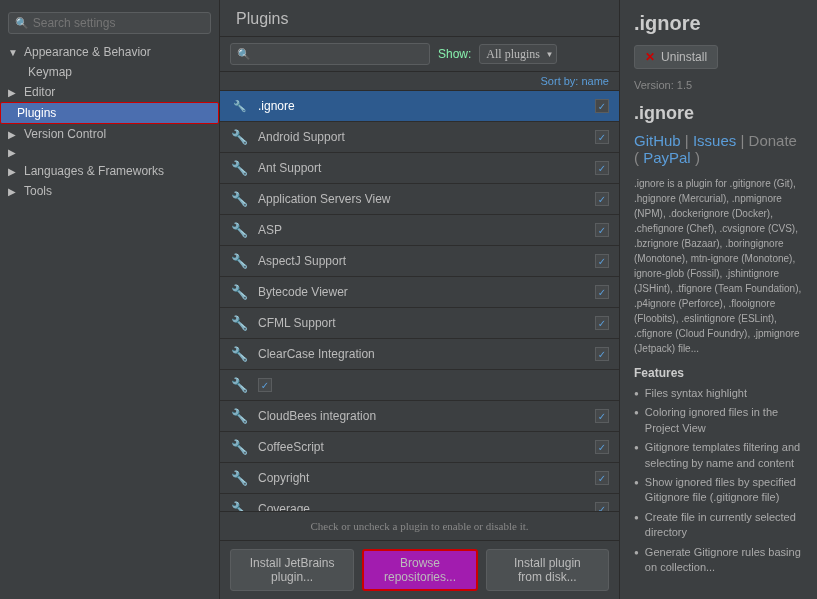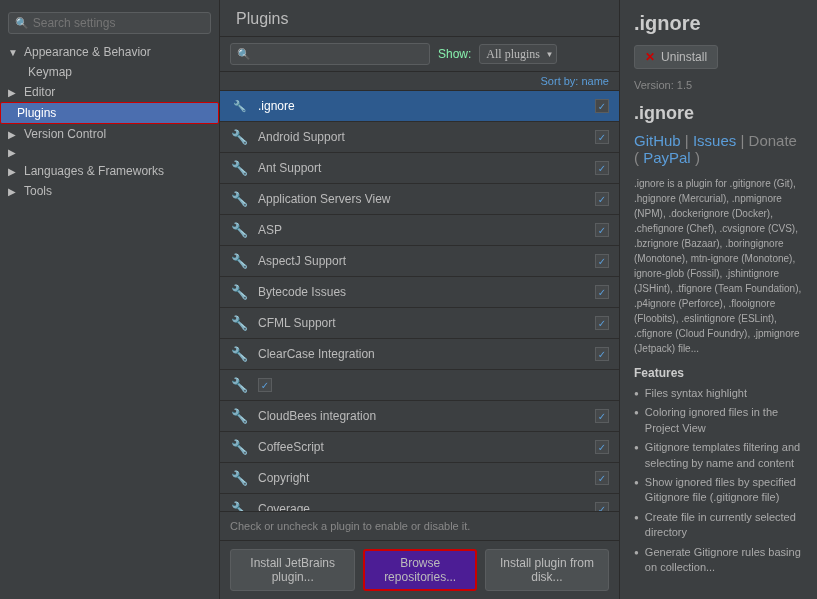--- a/index.html
+++ b/index.html
@@ -219,43 +219,44 @@
       content: '✓';
       font-size: 10px;
       color: #5b9dd9;
     }
 
     .center-footer {
       padding: 8px 10px;
       border-top: 1px solid #2b2b2b;
       font-size: 11px;
       color: #888;
-      text-align: left;
+      text-align: center;
+      font-family: Liberation Serif, serif;
     }
 
     .button-row {
       display: flex;
       gap: 8px;
       padding: 8px 10px;
       border-top: 1px solid #2b2b2b;
       justify-content: center;
     }
 
     .btn {
-      padding: 5px 0;
+      padding: 5px 14px;
       font-size: 12px;
       cursor: pointer;
       border-radius: 3px;
       border: 1px solid #5a5d5f;
       background: #4c5052;
       color: #bbbbbb;
     }
     .btn.highlighted {
       border: 2px solid #cc0000;
-      background: #4c1d95;
+      background: #a21caf;
     }
 
     
     .right-panel {
       flex: 1;
       background: #3c3f41;
       overflow-y: auto;
       padding: 12px 14px;
     }
 
@@ -445,21 +446,21 @@
         <span class="plugin-name">ASP</span>
         <div class="plugin-checkbox checked"></div>
       </div>
       <div class="plugin-item">
         <div class="plugin-icon">🔧</div>
         <span class="plugin-name">AspectJ Support</span>
         <div class="plugin-checkbox checked"></div>
       </div>
       <div class="plugin-item">
         <div class="plugin-icon">🔧</div>
-        <span class="plugin-name">Bytecode Issues</span>
+        <span class="plugin-name">Bytecode Viewer</span>
         <div class="plugin-checkbox checked"></div>
       </div>
       <div class="plugin-item">
         <div class="plugin-icon">🔧</div>
         <span class="plugin-name">CFML Support</span>
         <div class="plugin-checkbox checked"></div>
       </div>
       <div class="plugin-item">
         <div class="plugin-icon">🔧</div>
         <span class="plugin-name">ClearCase Integration</span>

